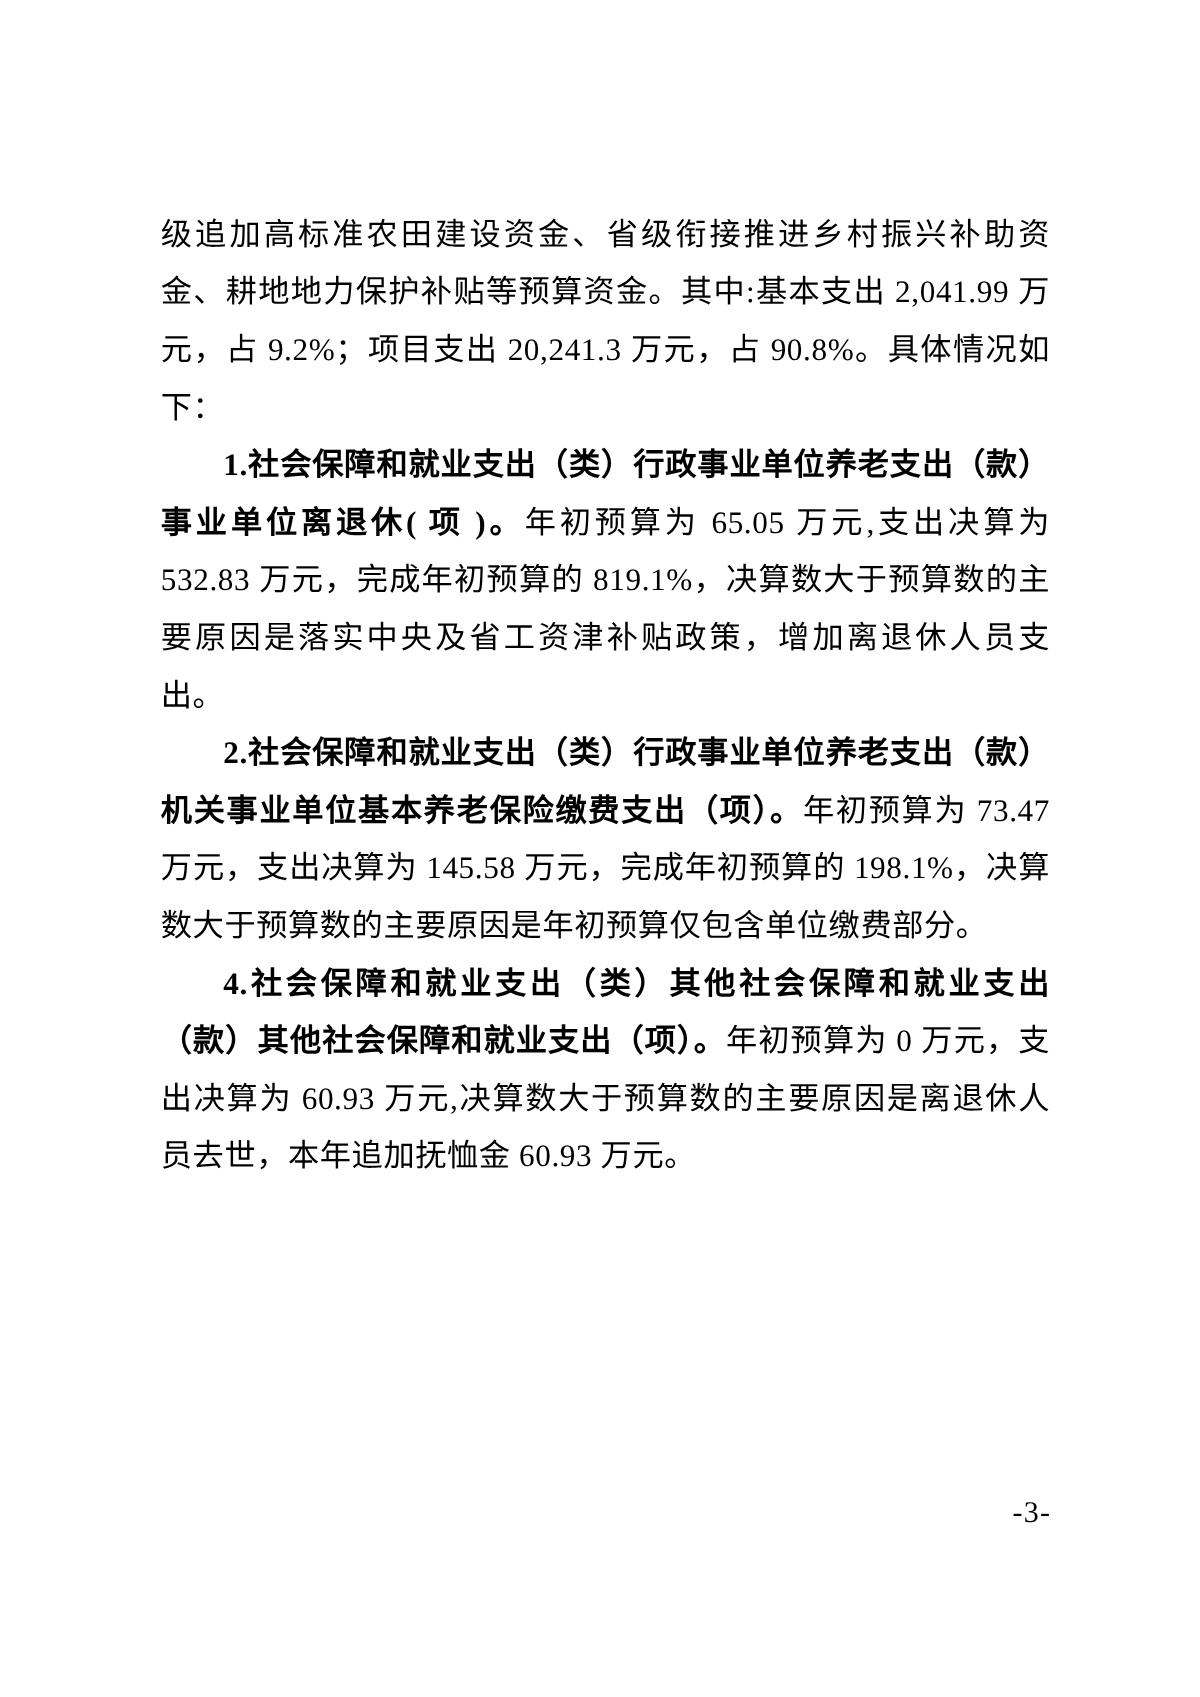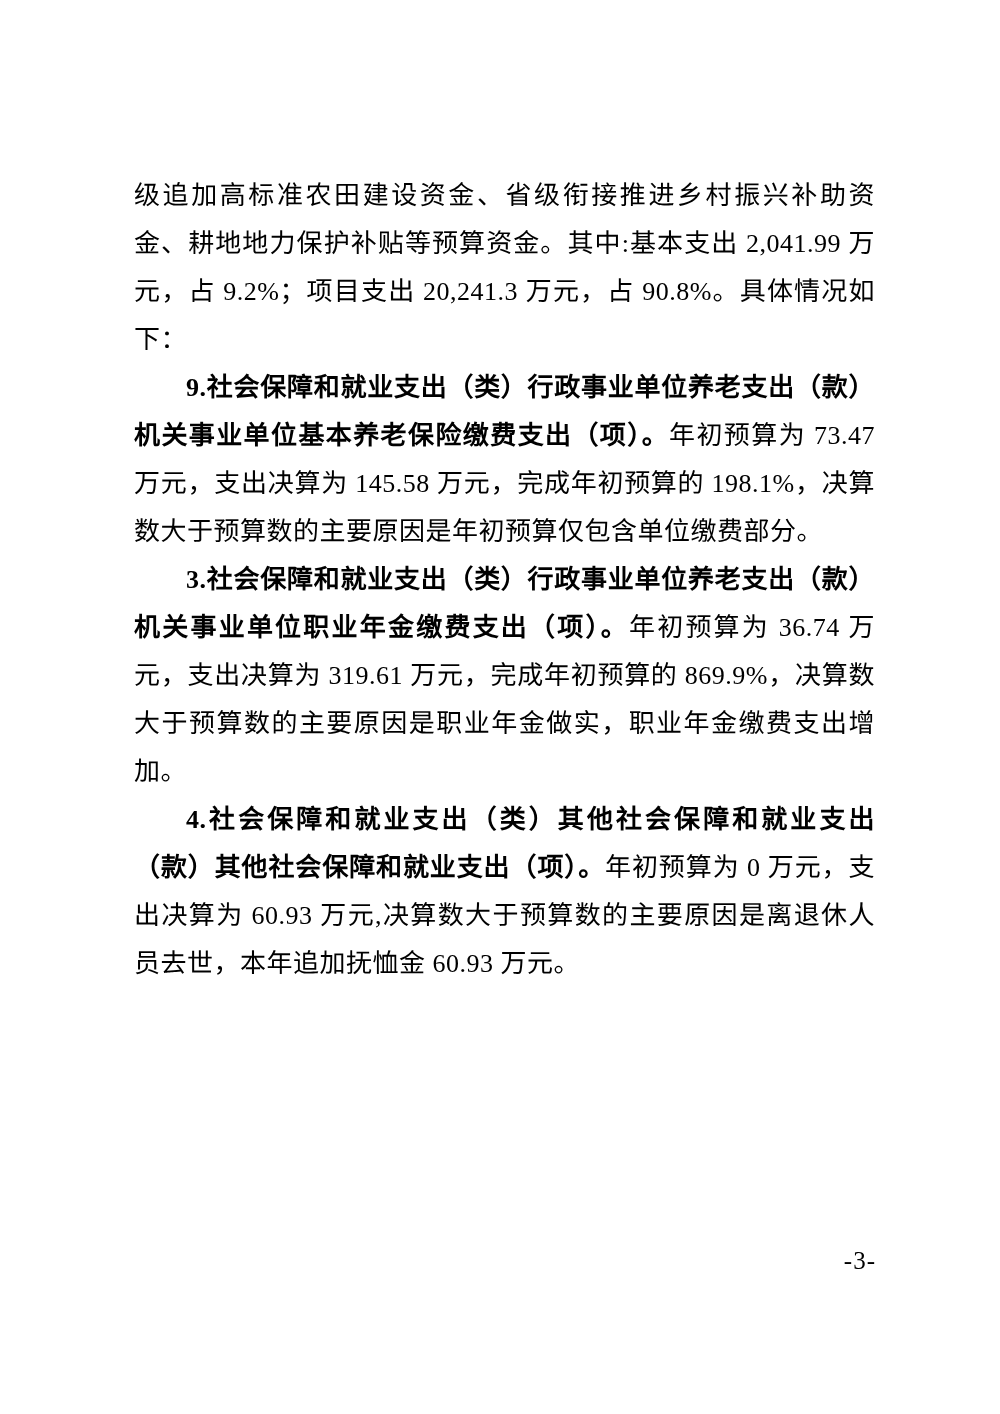--- a/index.html
+++ b/index.html
@@ -48,24 +48,24 @@
   }
 </style>
 </head>
 <body>
 
 <div class="page">
   <div class="content">
 
     <p class="para no-indent"><span>级追加高标准农田建设资金、省级衔接推进乡村振兴补助资金、耕地地力保护补贴等预算资金。其中:基本支出 2,041.99 万元，占 9.2%；项目支出 20,241.3 万元，占 90.8%。具体情况如下：</span></p>
 
+    <p class="para"><span class="run-bold">1.社会保障和就业支出（类）行政事业单位养老支出（款）事业单位离退休( 项 )。</span><span>年初预算为 65.05 万元,支出决算为 532.83 万元，完成年初预算的 819.1%，决算数大于预算数的主要原因是落实中央及省工资津补贴政策，增加离退休人员支出。</span></p>
 
-    <p class="para"><span class="run-bold">9.社会保障和就业支出（类）行政事业单位养老支出（款）机关事业单位基本养老保险缴费支出（项）。</span><span>年初预算为 73.47 万元，支出决算为 145.58 万元，完成年初预算的 198.1%，决算数大于预算数的主要原因是年初预算仅包含单位缴费部分。</span></p>
+    <p class="para"><span class="run-bold">2.社会保障和就业支出（类）行政事业单位养老支出（款）机关事业单位基本养老保险缴费支出（项）。</span><span>年初预算为 73.47 万元，支出决算为 145.58 万元，完成年初预算的 198.1%，决算数大于预算数的主要原因是年初预算仅包含单位缴费部分。</span></p>
 
-    <p class="para"><span class="run-bold">3.社会保障和就业支出（类）行政事业单位养老支出（款）机关事业单位职业年金缴费支出（项）。</span><span>年初预算为 36.74 万元，支出决算为 319.61 万元，完成年初预算的 869.9%，决算数大于预算数的主要原因是职业年金做实，职业年金缴费支出增加。</span></p>
 
     <p class="para"><span class="run-bold">4.社会保障和就业支出（类）其他社会保障和就业支出（款）其他社会保障和就业支出（项）。</span><span>年初预算为 0 万元，支出决算为 60.93 万元,决算数大于预算数的主要原因是离退休人员去世，本年追加抚恤金 60.93 万元。</span></p>
 
 
   </div>
 
   <div class="page-number">-3-</div>
 </div>
 
 </body></html>

